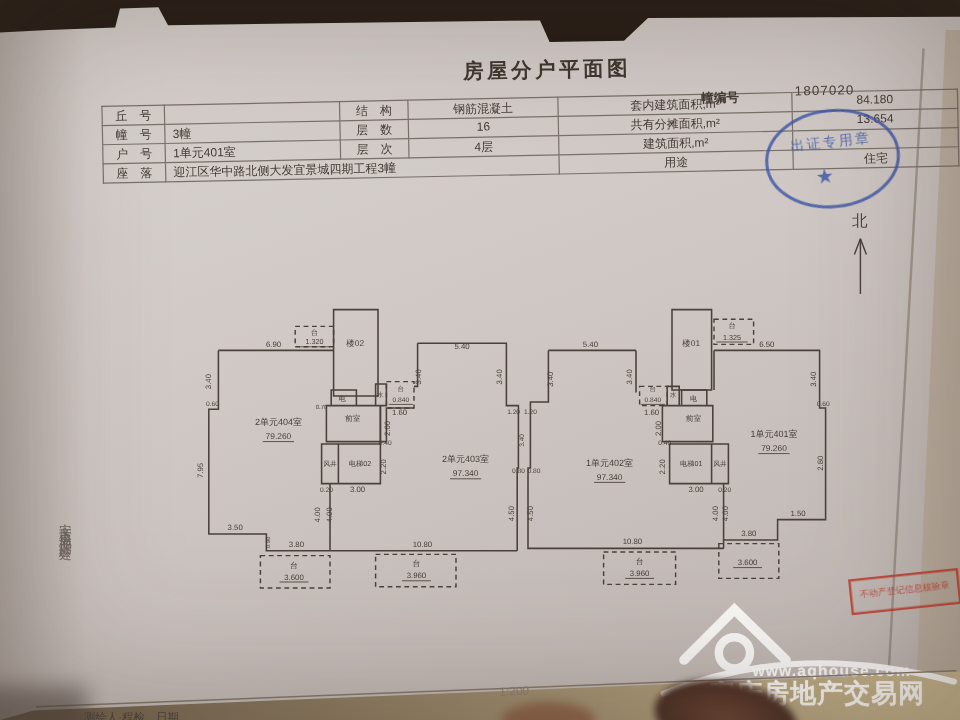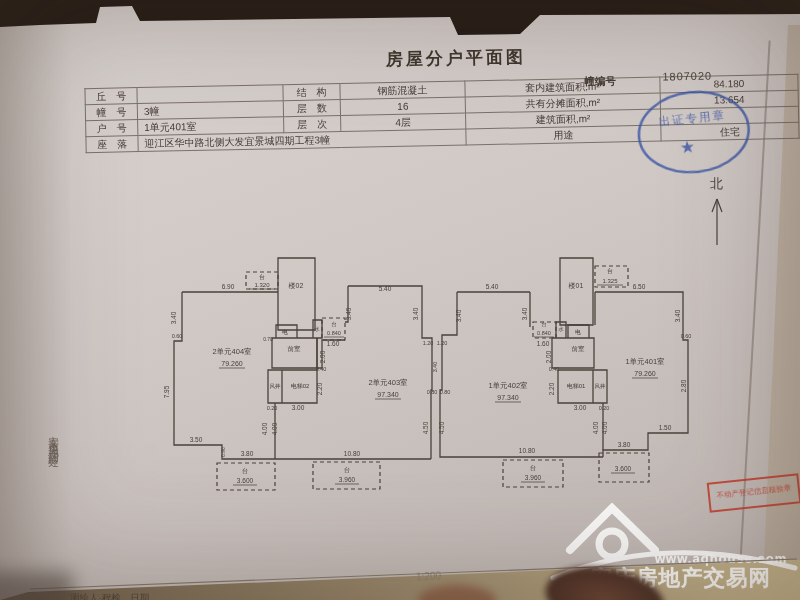--- a/index.html
+++ b/index.html
@@ -46,21 +46,21 @@
   
   #north{left:690px;top:175px;width:60px;height:78px;}
   #north-label{position:absolute;left:20px;top:0;font-size:13px;color:#4a423a;}
   
   #blue-stamp{left:628px;top:86px;width:134px;height:96px;opacity:.8;filter:blur(.5px);transform:rotate(-6deg);}
   #red-stamp{left:708px;top:478px;width:88px;height:26px;border:2px solid #c0392b;
     color:#c0392b;font-size:7.5px;line-height:24px;text-align:center;letter-spacing:0;
     transform:rotate(-6deg);opacity:.85;filter:blur(.3px);white-space:nowrap;}
   
   .wm{color:#fff;font-weight:bold;opacity:.92;text-shadow:0 0 1px rgba(255,255,255,.5);}
-  #wm-url{left:655px;top:551px;font-size:13px;letter-spacing:1px;}
+  #wm-url{left:627px;top:551px;font-size:13px;letter-spacing:1px;}
   #wm-name{left:591px;top:563px;font-size:21.5px;letter-spacing:1px;}
   
   #side-text{left:47px;top:428px;height:140px;writing-mode:vertical-rl;
     font-size:10.5px;letter-spacing:2.5px;color:#70655d;}
   #scale-text{left:416px;top:571px;font-size:10px;color:#8b7e73;transform:rotate(-3deg);filter:blur(.4px);}
   #bottom-text{left:70px;top:592px;font-size:9.5px;color:#4a4039;white-space:nowrap;}
 </style>
 </head>
 <body>
 

